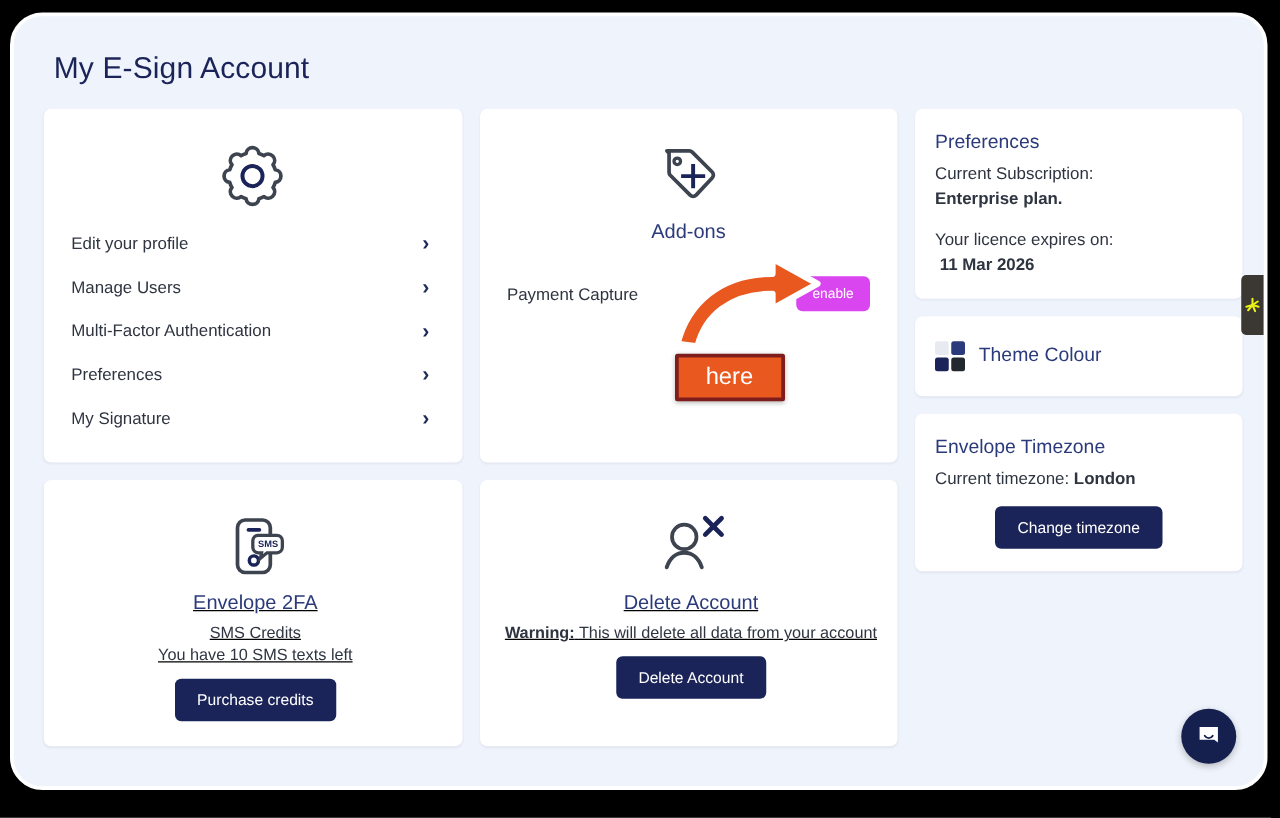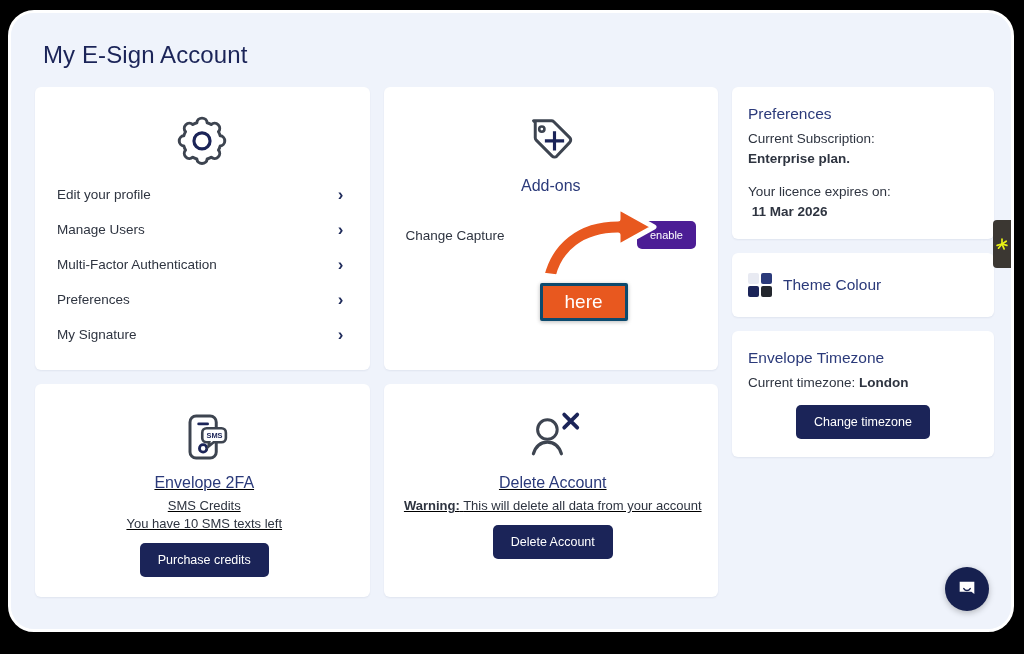--- a/index.html
+++ b/index.html
@@ -128,21 +128,21 @@
   .addon-row {
     display: flex;
     align-items: center;
     justify-content: space-between;
     padding: 6px 2px;
     font-size: 13.5px;
     color: #2e3440;
     min-height: 34px;
   }
   .pill-btn {
-    background: #4c1d95;
+    background: #d946ef;
     color: #ffffff;
     border: none;
     border-radius: 5px;
     font-family: "Liberation Sans", sans-serif;
     font-size: 11px;
     padding: 8px 13px;
     cursor: pointer;
     min-width: 51px;
   }
 
@@ -221,21 +221,21 @@
     pointer-events: none;
   }
   .here-box {
     position: absolute;
     left: 156px;
     top: 196px;
     background: #e8581f;
     color: #ffffff;
     font-size: 19px;
     padding: 5px 22px;
-    border: 3px solid #0c4a6e;
+    border: 3px solid #7f1d1d;
     border-radius: 2px;
     box-shadow: 0 1px 4px rgba(0,0,0,.28);
   }
 
   
   .sparkle-tab {
     position: absolute;
     right: 0;
     top: 207px;
     width: 18px;
@@ -315,21 +315,21 @@
               <svg width="56" height="56" viewBox="0 0 64 64" aria-hidden="true">
                 <path d="M12 10h20.5c1 0 2 .4 2.7 1.1l18.2 18.2c1.5 1.5 1.5 3.9 0 5.4L38.7 50.4c-1.5 1.5-3.9 1.5-5.4 0L15.1 32.2A3.8 3.8 0 0 1 14 29.5V12z" fill="none" stroke="#3d4450" stroke-width="3.4" stroke-linejoin="round"></path>
                 <circle cx="21.5" cy="19.5" r="3" fill="none" stroke="#3d4450" stroke-width="3"></circle>
                 <path d="M36 22v22M25 33h22" stroke="#1b2458" stroke-width="3.6" stroke-linecap="butt"></path>
               </svg>
             </div>
             <div class="card-heading">Add-ons</div>
 
             <div>
               <div class="addon-row">
-                <span>Change Capture</span>
+                <span>Payment Capture</span>
                 <button class="pill-btn">enable</button>
               </div>
             </div>
 
             <svg class="annot-arrow" viewBox="0 0 130 78">
               <path d="M10 72 C 18 40, 44 16, 86 16 L 86 4 L 122 24 L 86 44 L 86 32 C 52 32, 32 50, 26 74 Z" fill="#e8581f" stroke="#ffffff" stroke-width="5" stroke-linejoin="round"></path>
             </svg>
             <div class="here-box">here</div>
           </div>
 

